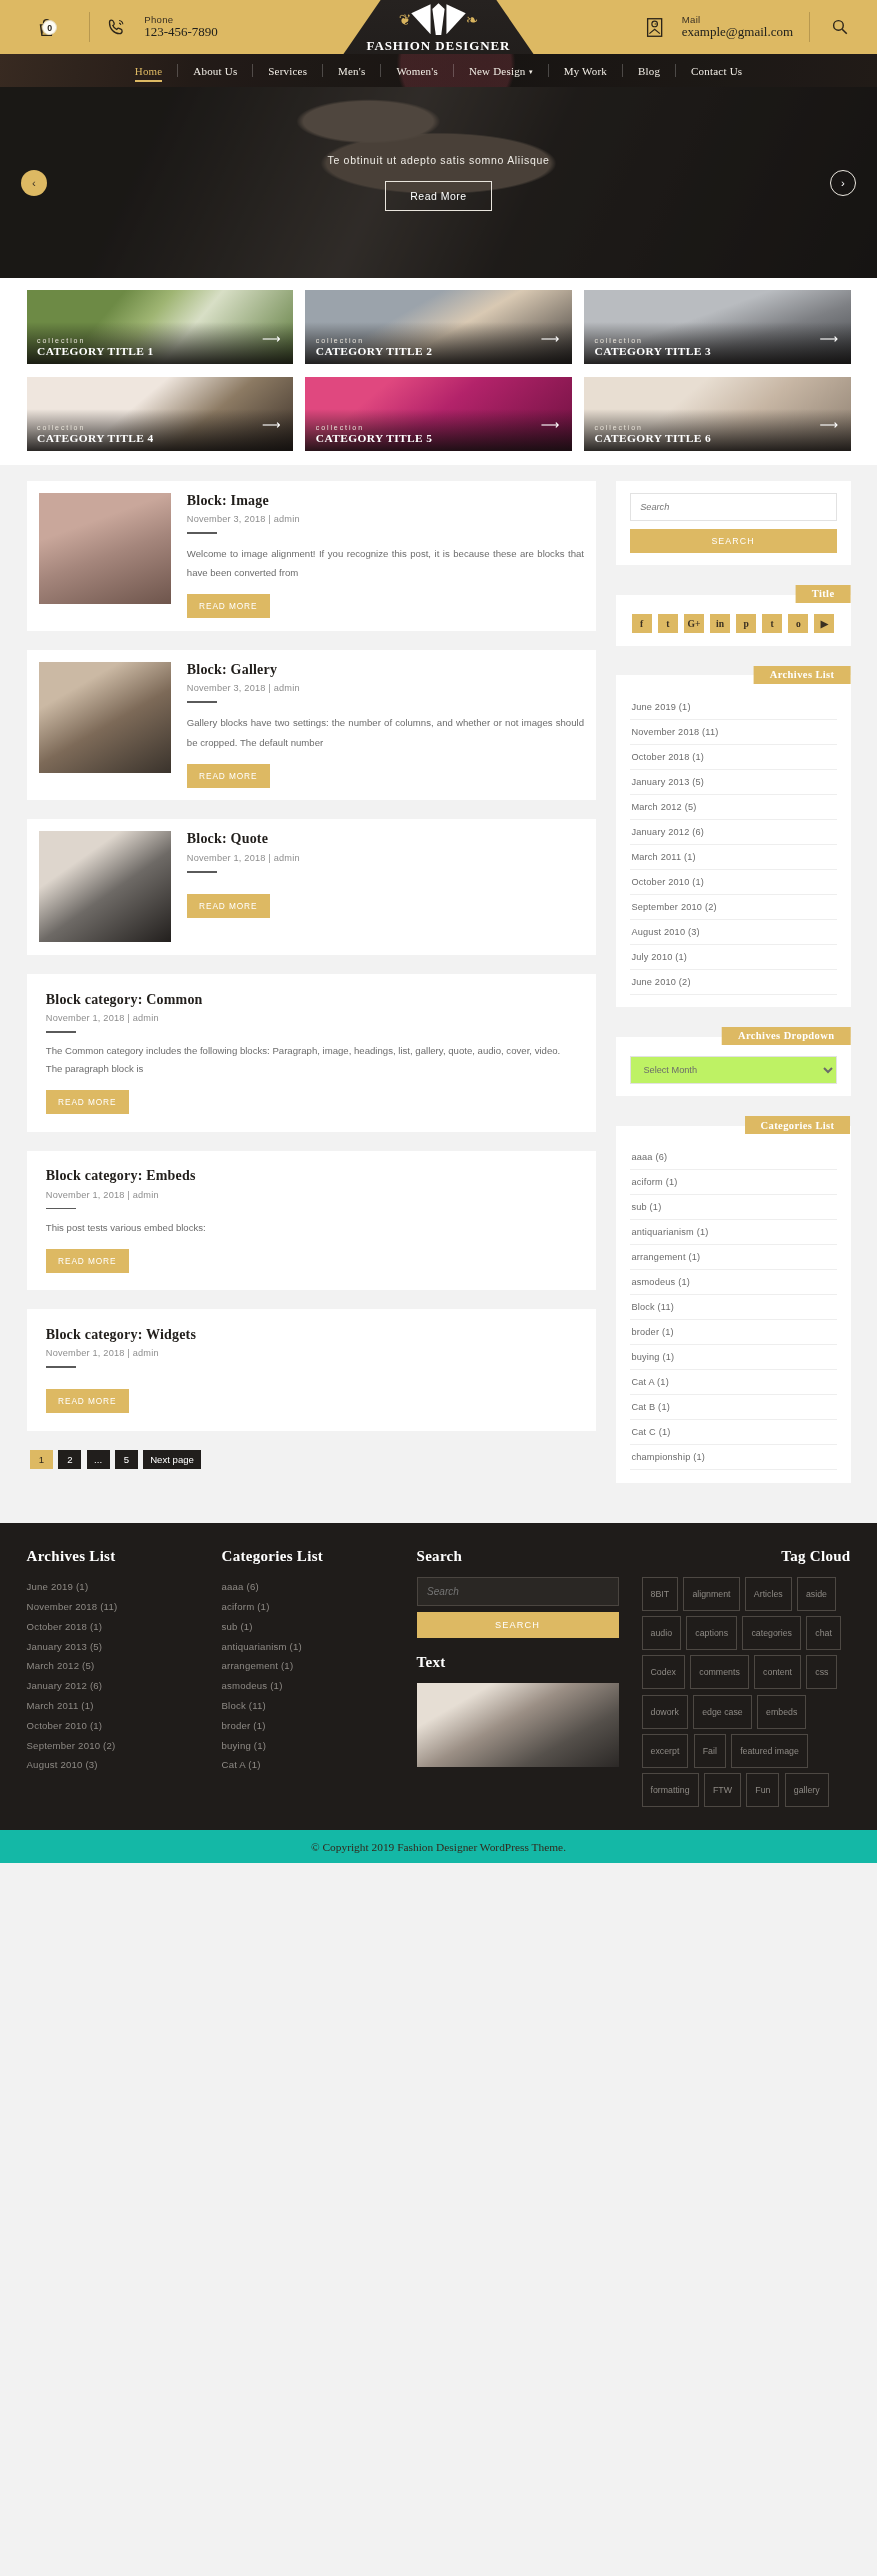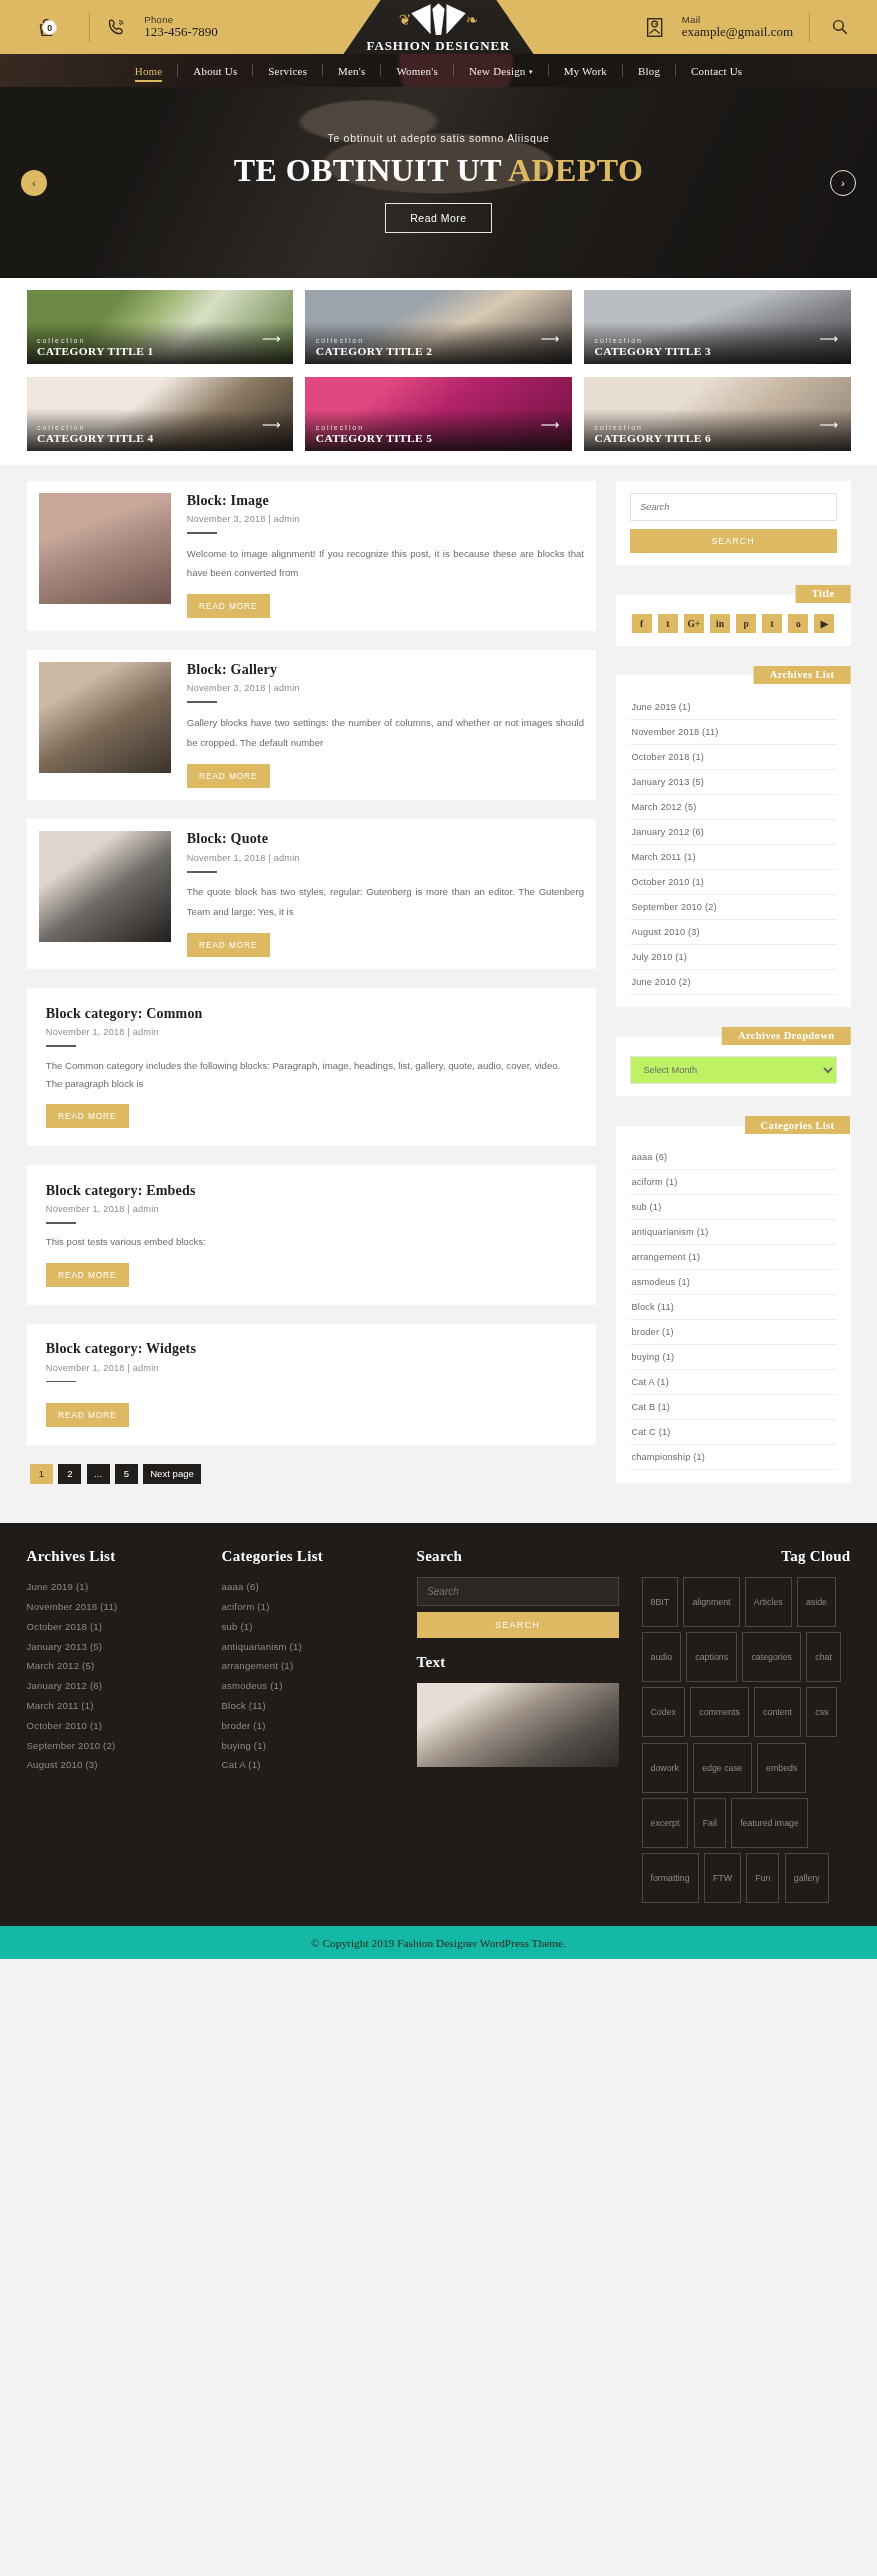--- a/index.html
+++ b/index.html
@@ -358,21 +358,21 @@
     letter-spacing: 1.1px; cursor: pointer;
     font-family: "Liberation Sans", sans-serif;
   }
   .f-img {
     width: 100%; height: 84px; margin-top: 3.5px;
     background: linear-gradient(150deg,#e6ded4 0 22%,#9b8f85 45%,#55504b 72%,#2b2826 100%);
   }
   .tagcloud { display: flex; flex-wrap: wrap; gap: 5.3px; }
   .tag {
     border: 0.9px solid #4d4843; color: #8e8a85;
-    font-size: 8.8px; padding: 19px 8px; cursor: pointer;
+    font-size: 8.8px; padding: 11px 8px; cursor: pointer;
   }
   .copyright {
     background: #14b8a6;
     text-align: center;
     padding: 10.5px 0;
     font-family: "Liberation Serif", serif;
     color: #322a1d; font-size: 11.4px;
   }
 </style>
 </head>
@@ -460,23 +460,20 @@
     </div>
 </div>
 
 <div class="hero">
   <div class="hero-bg"></div>
   <div class="hero-shade"></div>
   <div class="hero-arrow left">‹</div>
   <div class="hero-arrow right">›</div>
   <div class="hero-inner">
     <div class="hero-sub">Te obtinuit ut adepto satis somno Aliisque</div>
-    <div class="hero-title">
-      <span>TE OBTINUIT UT </span><span class="gold">ADEPTO</span>
-    </div>
     <button class="hero-btn">Read More</button>
   </div>
 </div>
 
 <div class="cat-section">
   <div class="cat-grid" id="cat-root">
       <div class="cat-card">
         <div class="cat-img c1"></div>
         <div class="cat-fade"></div>
         <div class="cat-txt">
@@ -540,21 +537,21 @@
         <div class="post">
           <div class="post-thumb t1"></div>
           <div class="post-body"><div class="post-title">Block: Image</div><div class="post-meta">November 3, 2018 |  admin</div><div class="post-rule"></div><div class="post-exc">Welcome to image alignment! If you recognize this post, it is because these are blocks that have been converted from</div><button class="btn-gold">READ MORE</button></div>
         </div>
         <div class="post">
           <div class="post-thumb t2"></div>
           <div class="post-body"><div class="post-title">Block: Gallery</div><div class="post-meta">November 3, 2018 |  admin</div><div class="post-rule"></div><div class="post-exc">Gallery blocks have two settings: the number of columns, and whether or not images should be cropped. The default number</div><button class="btn-gold">READ MORE</button></div>
         </div>
         <div class="post">
           <div class="post-thumb t3"></div>
-          <div class="post-body"><div class="post-title">Block: Quote</div><div class="post-meta">November 1, 2018 |  admin</div><div class="post-rule"></div><div class="post-exc">The quote block has two styles, regular: Gutenberg is more than an editor. The Gutenberg Team and large: Yes, it is</div><button class="btn-gold">READ MORE</button></div>
+          <div class="post-body"><div class="post-title">Block: Quote</div><div class="post-meta">November 1, 2018 |  admin</div><div class="post-rule"></div><button class="btn-gold">READ MORE</button></div>
         </div>
       </div>
     <div id="wide-root">
         <div class="post wide"><div class="post-title">Block category: Common</div><div class="post-meta">November 1, 2018 |  admin</div><div class="post-rule"></div><div class="post-exc">The Common category includes the following blocks: Paragraph, image, headings, list, gallery, quote, audio, cover, video. The paragraph block is</div><button class="btn-gold">READ MORE</button></div>
         <div class="post wide"><div class="post-title">Block category: Embeds</div><div class="post-meta">November 1, 2018 |  admin</div><div class="post-rule"></div><div class="post-exc">This post tests various embed blocks:</div><button class="btn-gold">READ MORE</button></div>
         <div class="post wide"><div class="post-title">Block category: Widgets</div><div class="post-meta">November 1, 2018 |  admin</div><div class="post-rule"></div><button class="btn-gold">READ MORE</button></div>
       </div>
     <div class="pager" id="pager-root">
         <div class="pg active">1</div>
         <div class="pg">2</div>

